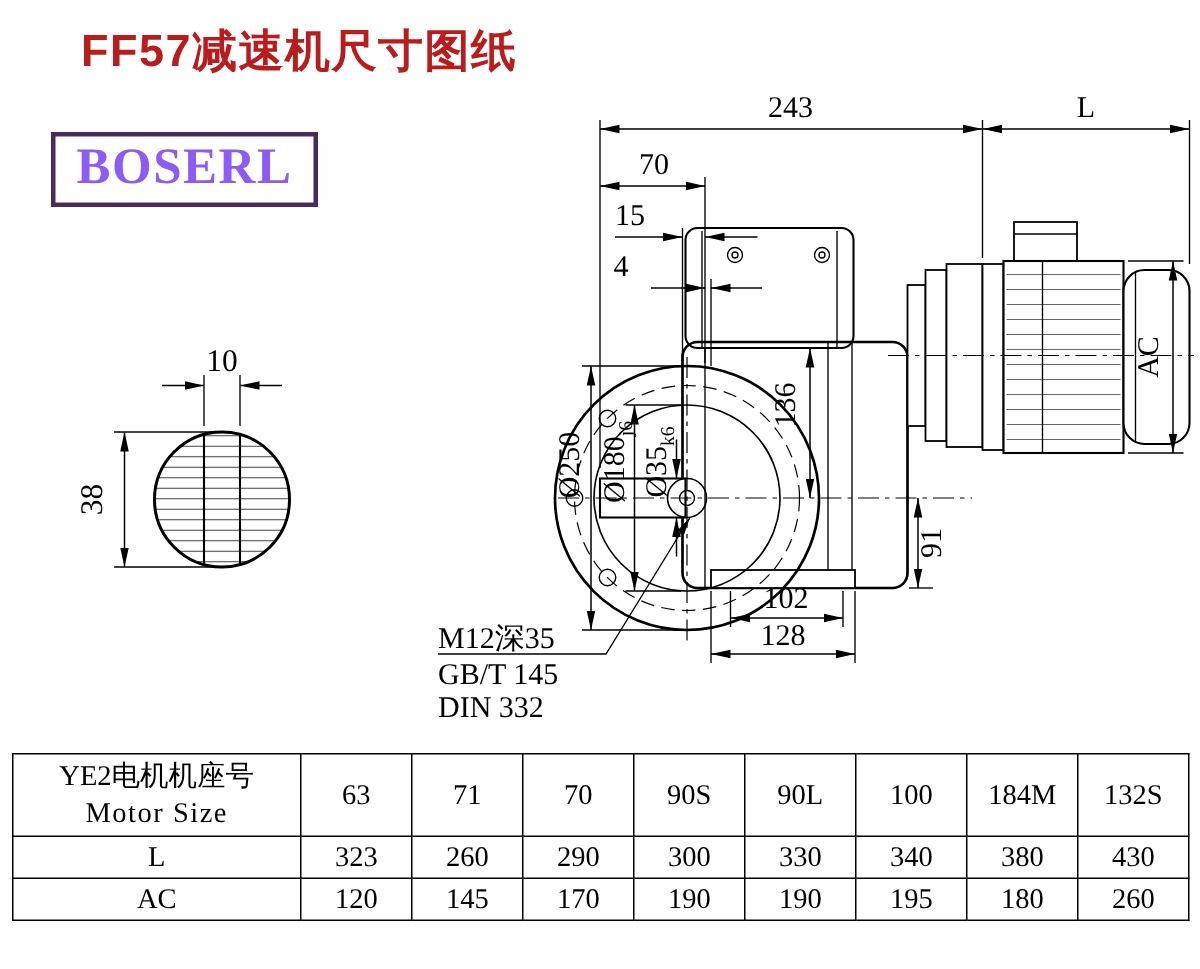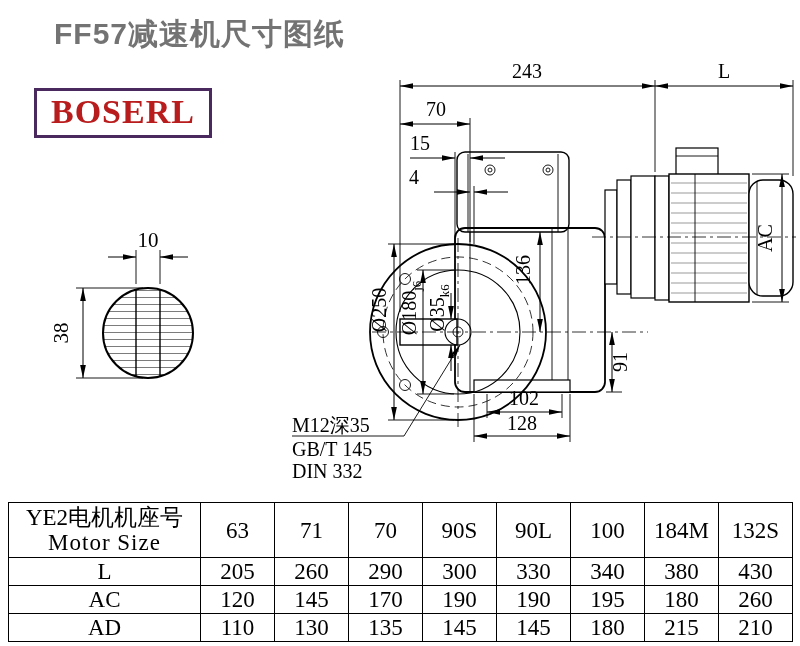--- a/index.html
+++ b/index.html
@@ -3,25 +3,25 @@
 <meta charset="utf-8">
 <style>
   html,body { margin:0; padding:0; }
   body {
     width:800px; height:646px; position:relative; background:#fff;
     font-family:"Liberation Serif", serif; color:#000; overflow:hidden;
   }
   .title {
     position:absolute; left:54px; top:14px;
     font-family:"Liberation Sans", sans-serif; font-weight:bold;
-    font-size:30px; letter-spacing:1px; color:#737373; white-space:nowrap;
+    font-size:30px; letter-spacing:1px; color:#b91c1c; white-space:nowrap;
   }
   .logo {
     position:absolute; left:34px; top:88px; background:#fff;
-    border:3px solid #4a2a5e; color:#b91c1c;
+    border:3px solid #4a2a5e; color:#8b5cf6;
     font-family:"Liberation Serif", serif; font-weight:bold; font-size:34px;
     padding:2px 14px 4px 14px; letter-spacing:1px;
   }
   svg.drawing { position:absolute; left:0; top:0; }
   .s14{stroke:#000;stroke-width:1.4;fill:#fff}
   .s12{stroke:#000;stroke-width:1.2;fill:#fff}
   .o18{stroke:#000;stroke-width:1.8;fill:none}
   .o14{stroke:#000;stroke-width:1.4;fill:none}
   .o11{stroke:#000;stroke-width:1.1;fill:none}
   .thin{stroke:#000;stroke-width:0.9;fill:none}
@@ -31,21 +31,21 @@
   .ext{stroke:#000;stroke-width:0.9;fill:none}
   .dim{stroke:#000;stroke-width:1;fill:none;marker-start:url(#arr);marker-end:url(#arr)}
   .dimE{stroke:#000;stroke-width:1;fill:none;marker-end:url(#arr)}
   .dimS{stroke:#000;stroke-width:1;fill:none;marker-start:url(#arr)}
   svg text{font-family:"Liberation Serif", serif;font-size:20px;fill:#000}
   svg .t21{font-size:21px}
   svg .sm{font-size:13px}
 
   
   .tblwrap { position:absolute; left:8px; top:502px; }
-  table.motor { border-collapse:collapse; table-layout:fixed; width:784px; font-size:23px; }
+  table.motor { border-collapse:collapse; table-layout:fixed; width:784px; font-size:19px; }
   table.motor th, table.motor td {
     border:1.5px solid #000; text-align:center; vertical-align:middle;
     font-weight:normal; padding:0; height:27px; line-height:27px; background:#fff;
   }
   table.motor th.hdr { height:54px; line-height:25px; }
   table.motor th.hdr .en { letter-spacing:1px; }
 </style>
 </head>
 <body>
 
@@ -220,46 +220,35 @@
         <th class="hdr">71</th>
         <th class="hdr">70</th>
         <th class="hdr">90S</th>
         <th class="hdr">90L</th>
         <th class="hdr">100</th>
         <th class="hdr">184M</th>
         <th class="hdr">132S</th>
       </tr>
       <tr>
         <th>L</th>
-        <td>205</td>
+        <td>323</td>
         <td>260</td>
         <td>290</td>
         <td>300</td>
         <td>330</td>
         <td>340</td>
         <td>380</td>
         <td>430</td>
       </tr>
       <tr>
         <th>AC</th>
         <td>120</td>
         <td>145</td>
         <td>170</td>
         <td>190</td>
         <td>190</td>
         <td>195</td>
         <td>180</td>
         <td>260</td>
       </tr>
-      <tr>
-        <th>AD</th>
-        <td>110</td>
-        <td>130</td>
-        <td>135</td>
-        <td>145</td>
-        <td>145</td>
-        <td>180</td>
-        <td>215</td>
-        <td>210</td>
-      </tr>
     </tbody>
   </table>
 </div>
 
 </body></html>

